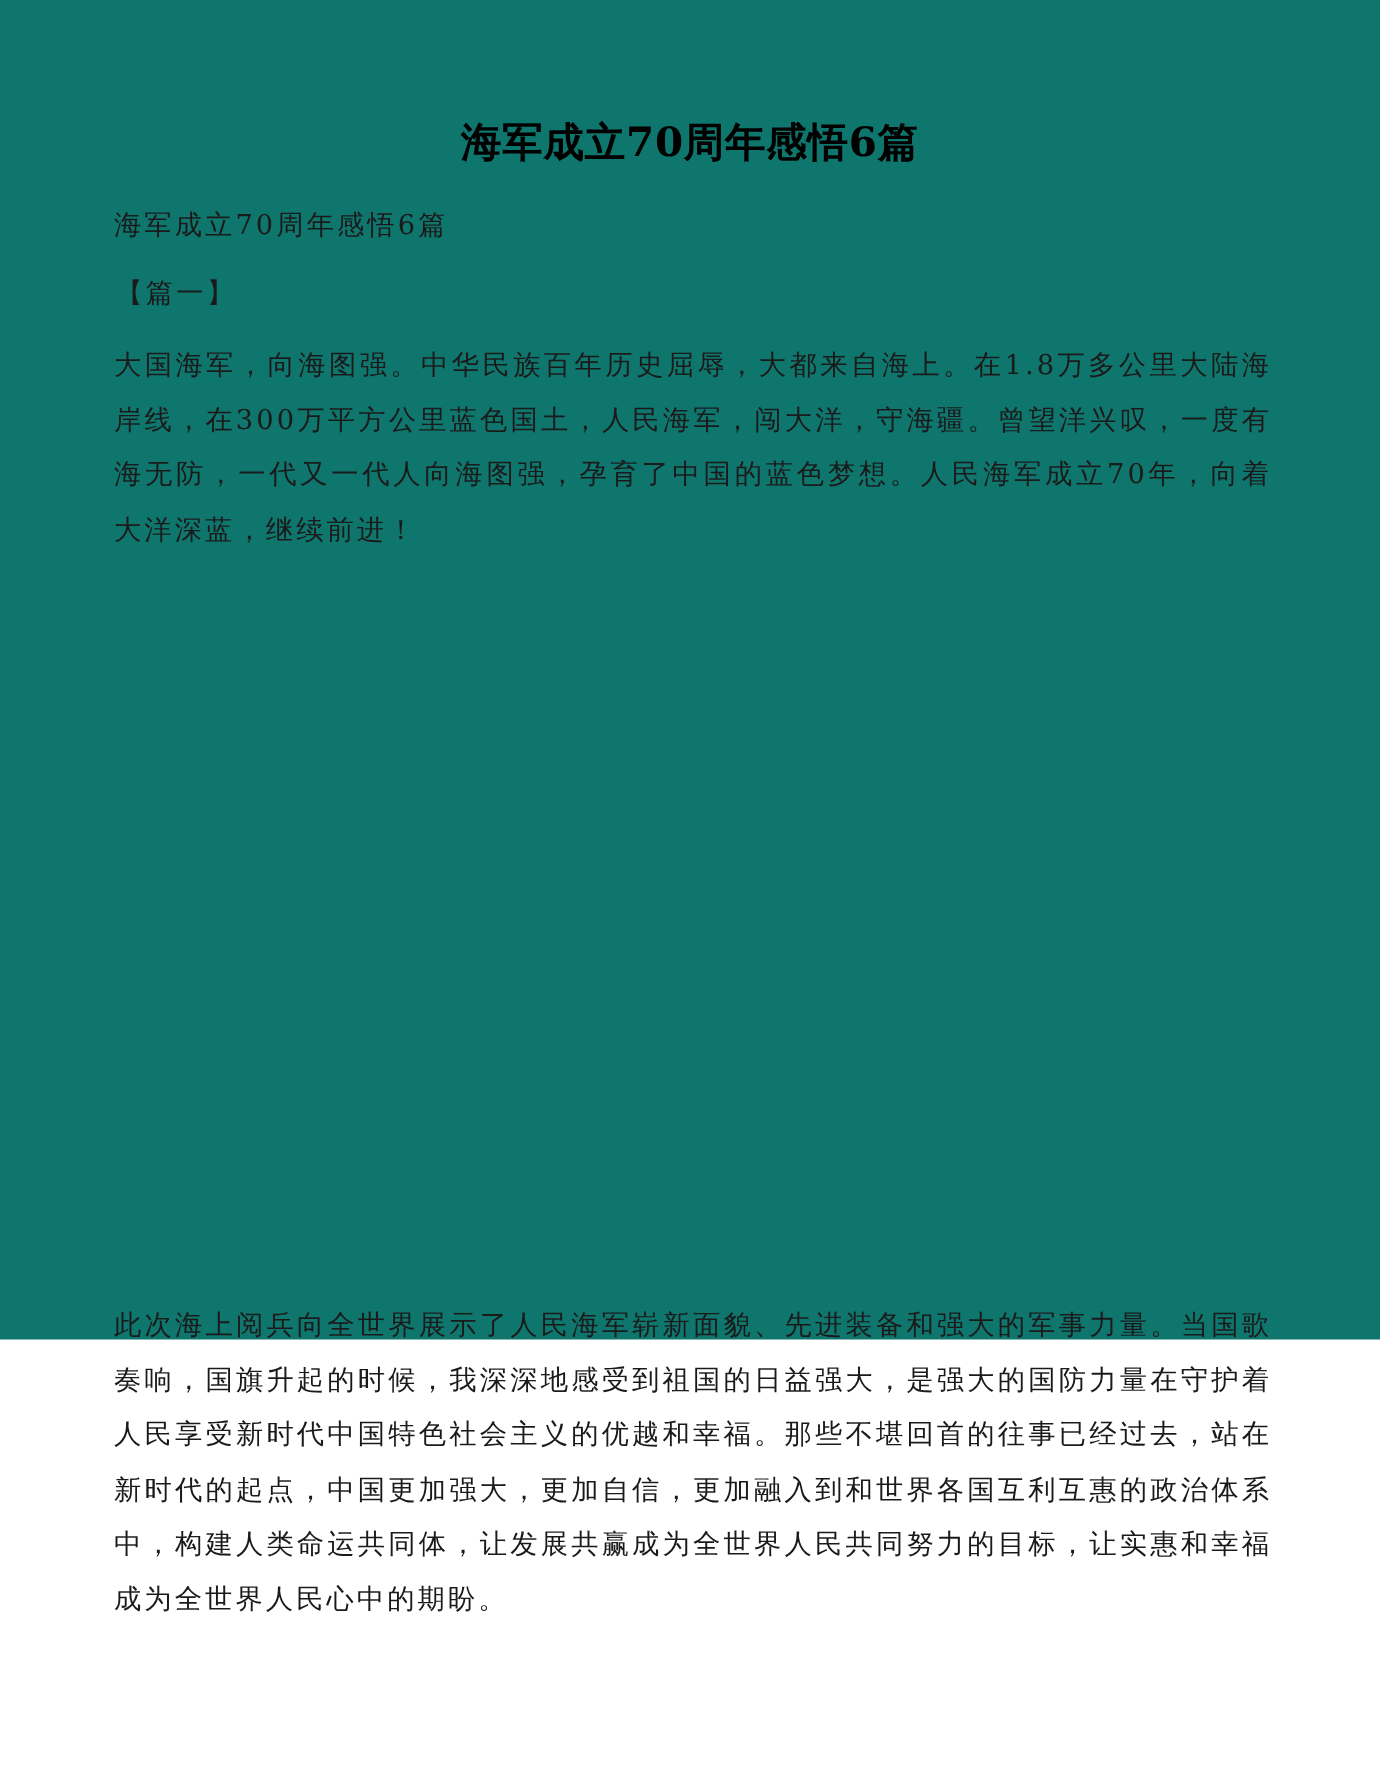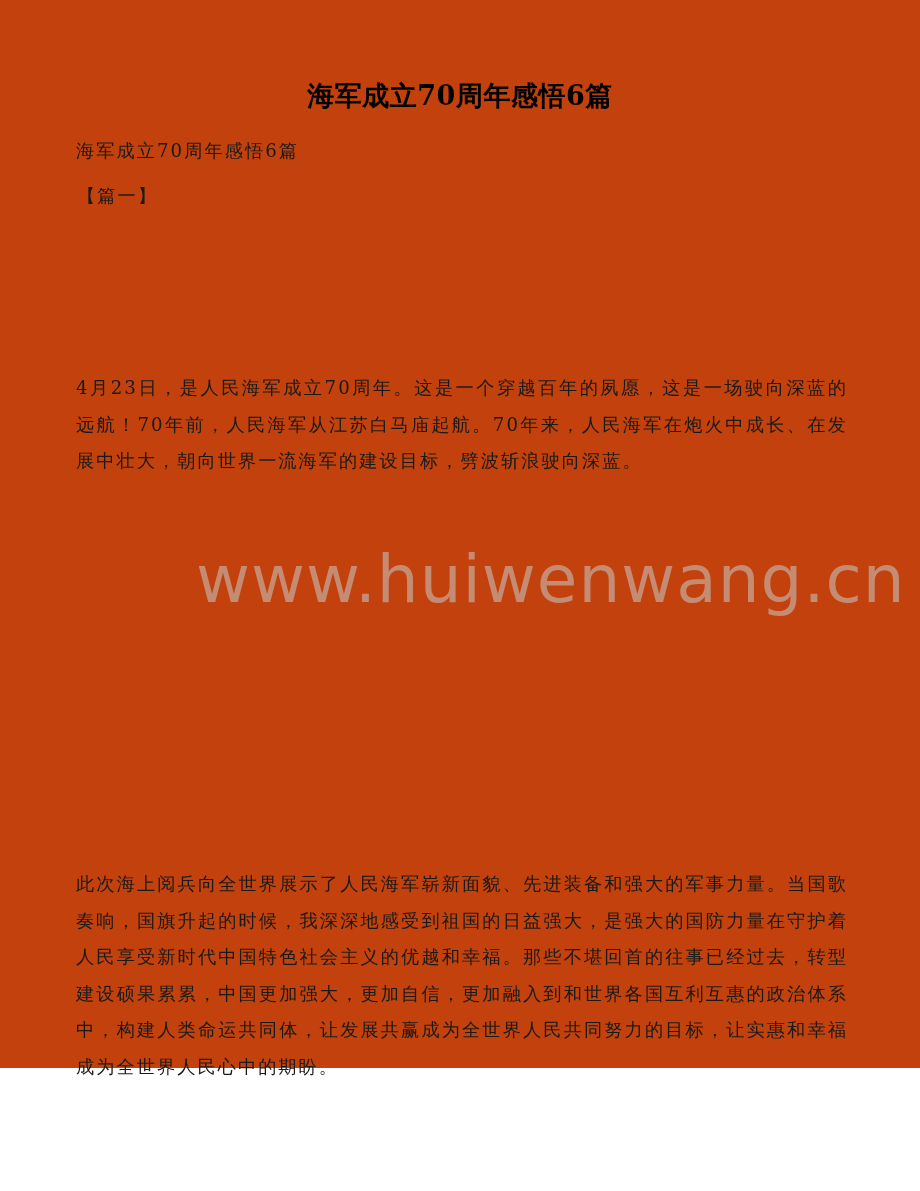--- a/index.html
+++ b/index.html
@@ -1,17 +1,17 @@
 <!DOCTYPE html>
 <html><head>
 <meta charset="utf-8">
 <style>
   html, body { margin: 0; padding: 0; background: #ffffff; }
   body { width: 920px; height: 1191px; position: relative; overflow: hidden; }
-  .page { position: absolute; left: 0; top: 0; width: 920px; height: 1068px; background: #c2410c; }
+  .page { position: absolute; left: 0; top: 0; width: 920px; height: 893px; background: #0f766e; }
   .doc-title {
     position: absolute; left: 0; top: 74px; width: 920px; text-align: center;
     font-family: "DejaVu Serif", "Liberation Serif", serif;
     font-weight: bold; font-size: 27px; color: #000; letter-spacing: 0.5px;
     line-height: 44px; margin: 0;
   }
   .body-text {
     font-family: "DejaVu Serif", "Liberation Serif", serif;
     font-size: 18.2px; color: #1a1a1a; letter-spacing: 2.05px;
   }
@@ -31,17 +31,16 @@
 </head>
 <body>
 
 <div class="page">
   <h1 class="doc-title">海军成立70周年感悟6篇</h1>
 
   <p class="body-text subtitle">海军成立70周年感悟6篇</p>
 
   <p class="body-text section">【篇一】</p>
 
-  <p class="body-text para" style="top:370px;">4月23日，是人民海军成立70周年。这是一个穿越百年的夙愿，这是一场驶向深蓝的远航！70年前，人民海军从江苏白马庙起航。70年来，人民海军在炮火中成长、在发展中壮大，朝向世界一流海军的建设目标，劈波斩浪驶向深蓝。</p>
-  <p class="body-text para" style="top:866px;">此次海上阅兵向全世界展示了人民海军崭新面貌、先进装备和强大的军事力量。当国歌奏响，国旗升起的时候，我深深地感受到祖国的日益强大，是强大的国防力量在守护着人民享受新时代中国特色社会主义的优越和幸福。那些不堪回首的往事已经过去，转型建设硕果累累，中国更加强大，更加自信，更加融入到和世界各国互利互惠的政治体系中，构建人类命运共同体，让发展共赢成为全世界人民共同努力的目标，让实惠和幸福成为全世界人民心中的期盼。</p>
+  <p class="body-text para" style="top:226px;">大国海军，向海图强。中华民族百年历史屈辱，大都来自海上。在1.8万多公里大陆海岸线，在300万平方公里蓝色国土，人民海军，闯大洋，守海疆。曾望洋兴叹，一度有海无防，一代又一代人向海图强，孕育了中国的蓝色梦想。人民海军成立70年，向着大洋深蓝，继续前进！</p>
+  <p class="body-text para" style="top:866px;">此次海上阅兵向全世界展示了人民海军崭新面貌、先进装备和强大的军事力量。当国歌奏响，国旗升起的时候，我深深地感受到祖国的日益强大，是强大的国防力量在守护着人民享受新时代中国特色社会主义的优越和幸福。那些不堪回首的往事已经过去，站在新时代的起点，中国更加强大，更加自信，更加融入到和世界各国互利互惠的政治体系中，构建人类命运共同体，让发展共赢成为全世界人民共同努力的目标，让实惠和幸福成为全世界人民心中的期盼。</p>
 
-  <div class="watermark">www.huiwenwang.cn</div>
 </div>
 
 </body></html>

